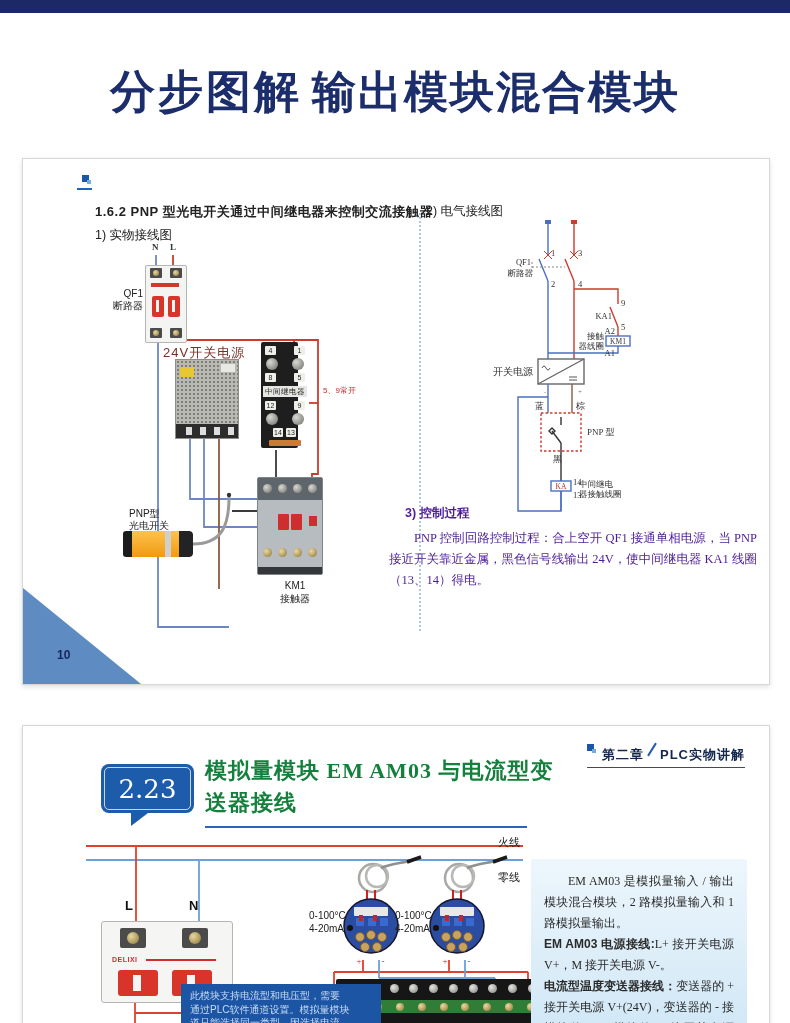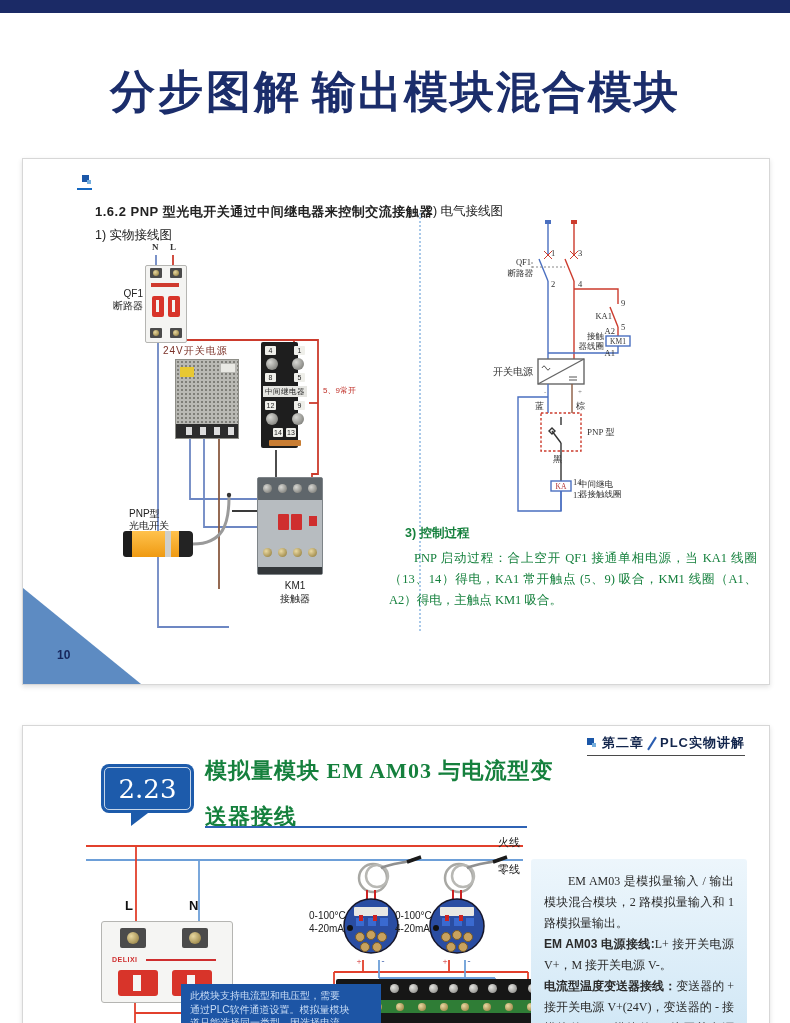--- a/index.html
+++ b/index.html
@@ -27,21 +27,21 @@
   .sq-small{position:absolute;left:5px;top:5px;width:4px;height:4px;background:#74aede;}
   .p1-section{left:72px;top:44px;font-size:13px;font-weight:600;color:#222;letter-spacing:.5px;}
   .p1-left-head,.p1-right-head{font-size:12.5px;font-weight:500;color:#222;}
   .p1-left-head{left:72px;top:68px;}
   .p1-right-head{left:403px;top:44px;}
   .divider-dotted{left:396px;top:54px;height:418px;border-left:2px dotted #a9c9e9;}
 
   
   .tiny-label{font-size:10px;line-height:12px;color:#222;}
   .nl-label{font-size:9px;font-weight:700;color:#333;font-family:"Liberation Serif",serif;}
-  .supply-label{font-size:10px;color:#7a2f26;letter-spacing:1px;}
+  .supply-label{font-size:13px;color:#7a2f26;letter-spacing:1px;}
   .relay-note{font-size:8px;color:#c03028;}
   .breaker1{left:122px;top:106px;width:40px;height:76px;background:#f4f4f2;border:1px solid #b5b5b2;border-radius:2px;}
   .b1-term{position:absolute;width:12px;height:10px;background:#4b4b4b;border-radius:1px;}
   .b1-term i{position:absolute;left:3px;top:2px;width:6px;height:6px;border-radius:50%;
              background:radial-gradient(circle at 35% 35%,#e8d8a0,#8a7434);display:block;}
   .b1-brand{position:absolute;left:5px;top:17px;width:28px;height:4px;background:#cf3a2e;}
   .b1-handle{position:absolute;top:30px;width:12px;height:21px;background:#d8342a;border-radius:2px;}
   .b1-handle i{position:absolute;left:4px;top:4px;width:3px;height:12px;background:#f4f4f2;display:block;}
   .supply-box{left:152px;top:200px;width:62px;height:78px;background:#b9b9b4;
       background-image:radial-gradient(#7e7e78 29%,transparent 32%);background-size:4px 4px;
@@ -67,40 +67,40 @@
   .pnp .cap{flex:1;background:#232323;border-radius:0 4px 4px 0;}
   .km1{left:234px;top:318px;width:64px;height:96px;background:#b7bcc0;border:1px solid #7e8488;border-radius:2px;}
   .km1-top{position:absolute;left:0;top:0;width:100%;height:22px;background:#5f666b;}
   .km1 .screw{width:9px;height:9px;}
   .km1-btn{position:absolute;width:11px;height:16px;background:#cf2e2e;border-radius:1px;}
   .km1-ind{position:absolute;right:5px;top:38px;width:8px;height:10px;background:#cf2e2e;}
   .km1-bottom{position:absolute;left:0;bottom:0;width:100%;height:7px;background:#33373a;}
   .km1-label{left:250px;top:420px;width:44px;text-align:center;font-size:10px;line-height:13px;color:#222;}
 
   
-  .process{left:366px;top:366px;width:368px;color:#15803d;}
+  .process{left:366px;top:346px;width:368px;color:#4c1d95;}
   .process h4{margin:0 0 6px 16px;font-size:12.5px;font-weight:700;font-family:"Liberation Sans",sans-serif;}
   .process p{margin:0;font-family:"Liberation Serif","DejaVu Serif",serif;font-size:12.5px;
              line-height:21px;text-indent:2em;text-align:justify;}
   .tri{left:0;bottom:0;width:0;height:0;border-bottom:96px solid #5d8bc2;border-right:118px solid transparent;}
   .page-num{left:34px;bottom:22px;color:#17265c;font-weight:700;font-size:12px;}
 
   
   .chapter{right:24px;top:8px;display:inline-flex;align-items:center;border-bottom:1.5px solid #4a4a4a;
            padding-bottom:3px;}
-  .chapter .txt{font-size:13px;font-weight:700;color:#13264d;letter-spacing:1px;}
+  .chapter .txt{font-size:13px;font-weight:700;color:#13264d;letter-spacing:1px;margin-top:12px;}
   .slash{width:2px;height:15px;background:#2a5db0;transform:rotate(32deg);margin:0 7px;}
   .badge{left:78px;top:38px;width:93px;height:49px;background:#1d5bab;border-radius:8px;}
   .badge-inner{position:absolute;inset:3px;border:1px solid rgba(255,255,255,.75);border-radius:5px;}
   .badge-text{position:absolute;inset:0;display:flex;align-items:center;justify-content:center;
               color:#fff;font-size:26px;font-family:"DejaVu Serif",serif;}
   .badge-tip{left:108px;top:87px;width:0;height:0;border-top:13px solid #1d5bab;border-right:17px solid transparent;}
   .p2-title{left:182px;color:#15803d;font-size:22px;font-weight:700;
             font-family:"Liberation Serif","DejaVu Serif",serif;letter-spacing:1px;white-space:nowrap;}
-  .p2-title.l1{top:30px;} .p2-title.l2{top:76px;}
+  .p2-title.l1{top:30px;} .p2-title.l2{top:62px;}
   .p2-underline{left:182px;top:100px;width:322px;height:2px;background:#2f63b5;}
   .wire-label{font-size:11px;color:#222;}
   .nl2{font-size:13px;font-weight:700;color:#111;}
   .breaker2{left:78px;top:195px;width:130px;height:80px;background:#f5f5f3;border:1px solid #b5b5b2;border-radius:3px;}
   .b2-term{position:absolute;top:6px;width:26px;height:20px;background:#4b4b4b;border-radius:2px;}
   .b2-term i{position:absolute;left:7px;top:4px;width:12px;height:12px;border-radius:50%;
              background:radial-gradient(circle at 35% 35%,#e8d8a0,#8a7434);display:block;}
   .b2-brand{position:absolute;left:10px;top:34px;color:#cf2e2e;font-size:7px;font-weight:700;letter-spacing:.5px;}
   .b2-brand::after{content:"";position:absolute;left:34px;top:3px;width:70px;height:2px;background:#cf2e2e;}
   .b2-handle{position:absolute;top:48px;width:40px;height:26px;background:#d8342a;border-radius:3px;}
@@ -308,21 +308,21 @@
     <span class="screw" style="left:50px;top:70px;background:radial-gradient(circle at 35% 35%,#ead9a2,#8a7434);"></span>
     <span class="km1-bottom"></span>
   </div>
   <div class="abs km1-label">
     <div>KM1</div>
     <div>接触器</div>
   </div>
 
   <div class="abs process">
     <h4>3) 控制过程</h4>
-    <p>PNP 启动过程：合上空开 QF1 接通单相电源，当 KA1 线圈（13、14）得电，KA1 常开触点 (5、9) 吸合，KM1 线圈（A1、A2）得电，主触点 KM1 吸合。</p>
+    <p>PNP 控制回路控制过程：合上空开 QF1 接通单相电源，当 PNP接近开关靠近金属，黑色信号线输出 24V，使中间继电器 KA1 线圈（13、14）得电。</p>
   </div>
 
   <div class="abs tri"></div>
   <div class="abs page-num">10</div>
 </section>
 
 <section class="card card2">
 
   <svg width="746" height="299" viewBox="0 0 746 299">
     <g fill="none" stroke-width="1.8">
@@ -400,21 +400,21 @@
   <div class="abs badge">
     <span class="badge-inner"></span>
     <span class="badge-text">2.23</span>
   </div>
   <div class="abs badge-tip"></div>
   <div class="abs p2-title l1">模拟量模块 EM AM03 与电流型变</div>
   <div class="abs p2-title l2">送器接线</div>
   <div class="abs p2-underline"></div>
 
   <div class="abs wire-label" style="left:475px;top:109px;">火线</div>
-  <div class="abs wire-label" style="left:475px;top:136px;">零线</div>
+  <div class="abs wire-label" style="left:475px;top:144px;">零线</div>
   <div class="abs nl2" style="left:102px;top:172px;">L</div>
   <div class="abs nl2" style="left:166px;top:172px;">N</div>
 
   <div class="abs breaker2">
     <span class="b2-term" style="left:18px;">
         <i></i>
       </span>
     <span class="b2-term" style="left:80px;">
         <i></i>
       </span>

